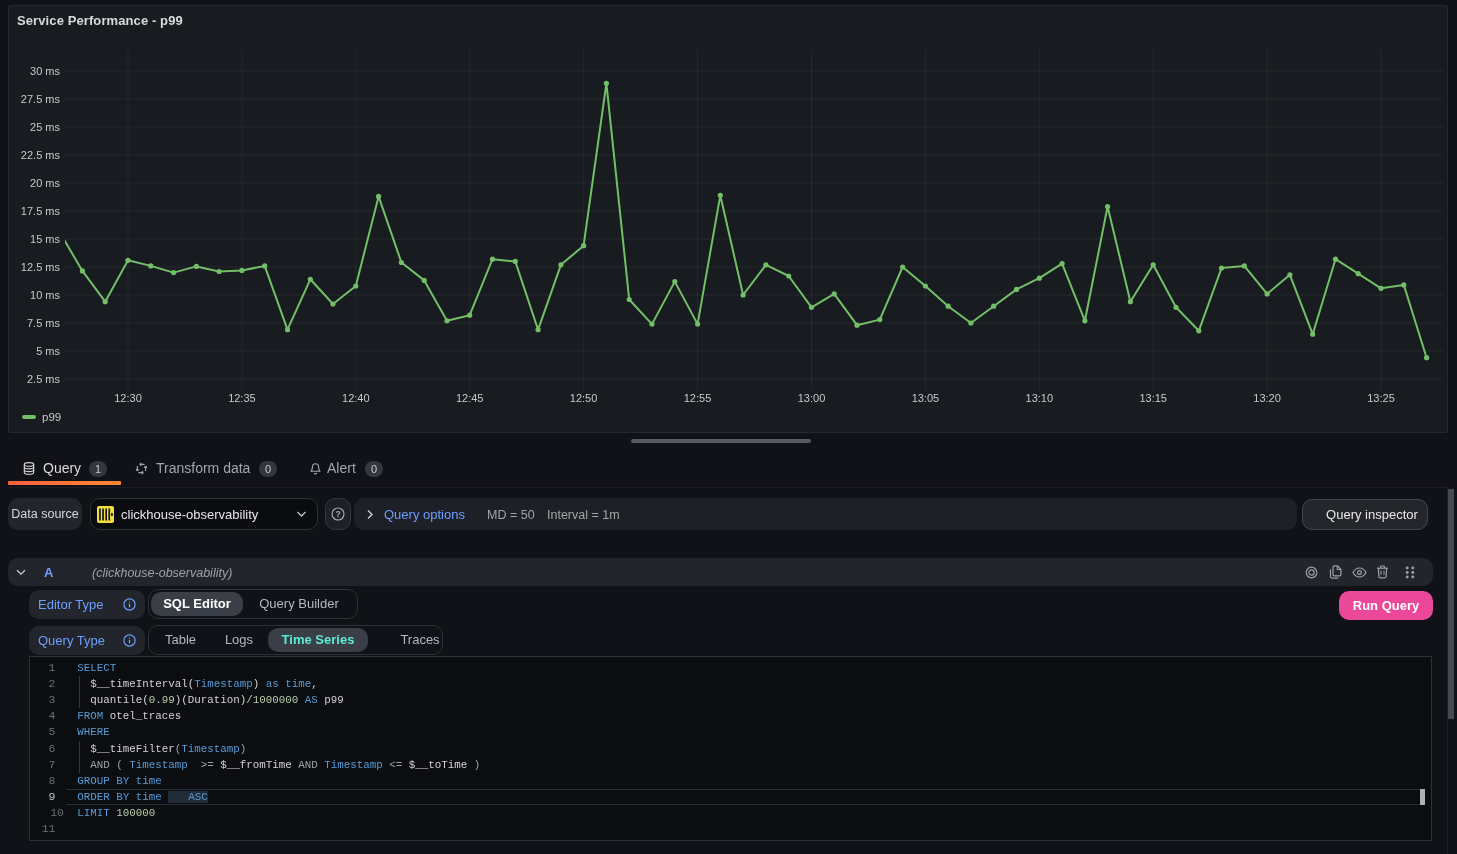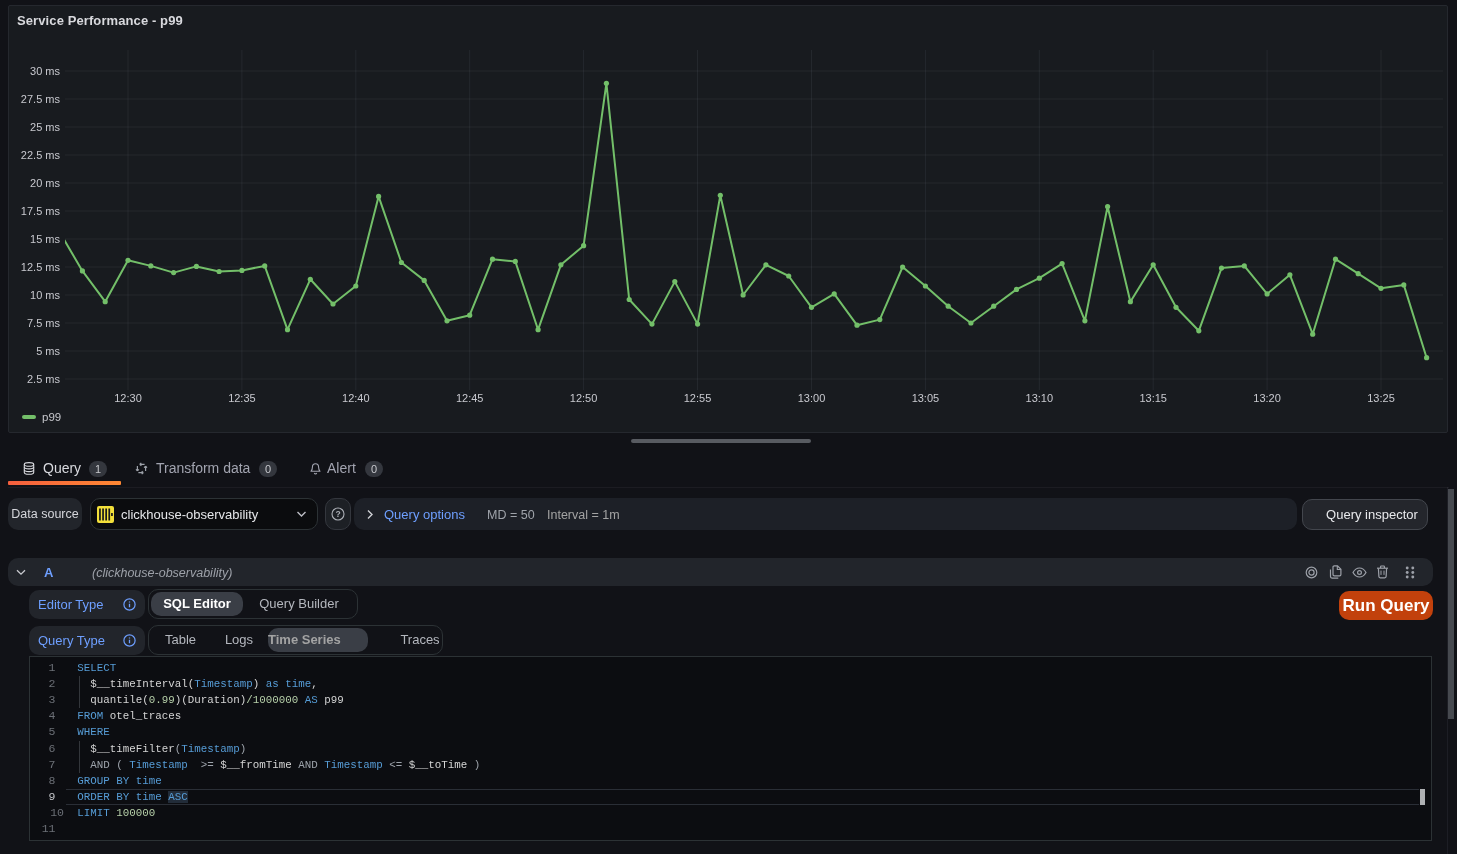--- a/index.html
+++ b/index.html
@@ -230,44 +230,44 @@
 <div class="box" style="left:151px;top:592px;width:92px;height:24px;background:#3A3E46;color:#FFFFFF;font-size:13px;font-weight:700;text-align:center;line-height:24px;">SQL Editor</div>
 <div class="abs" style="left:243px;top:592px;width:112px;height:24px;color:#B4B7BE;font-size:13px;text-align:center;line-height:24px;">Query Builder</div>
 <div class="box bluelbl" style="left:29px;top:626px;width:116px;height:29px;line-height:29px;padding-left:9px;">Query Type</div>
 <svg class="icon" style="left:123px;top:634px" width="13" height="13" viewBox="0 0 13 13" fill="none">
     <circle cx="6.5" cy="6.5" r="5.6" stroke="#6E9FFF" stroke-width="1.2"></circle>
     <path d="M6.5 5.8v3.4M6.5 3.6v1" stroke="#6E9FFF" stroke-width="1.3"></path>
   </svg>
 <div class="box" style="left:148px;top:625px;width:295px;height:30px;border:1px solid #2C3235;background:#111217;"></div>
 <div class="abs" style="left:151px;top:628px;width:59px;height:24px;color:#B4B7BE;font-size:13px;text-align:center;line-height:24px;">Table</div>
 <div class="abs" style="left:210px;top:628px;width:58px;height:24px;color:#B4B7BE;font-size:13px;text-align:center;line-height:24px;">Logs</div>
-<div class="box" style="left:268px;top:628px;width:100px;height:24px;background:#3A3E46;color:#a3a3a3;font-size:13px;font-weight:700;text-align:left;line-height:24px;">Time Series</div>
+<div class="box" style="left:268px;top:628px;width:100px;height:24px;background:#3A3E46;color:#5eead4;font-size:13px;font-weight:700;text-align:center;line-height:24px;">Time Series</div>
 <div class="abs" style="left:368px;top:628px;width:72px;height:24px;color:#B4B7BE;font-size:13px;text-align:center;line-height:24px;padding-left:32px;">Traces</div>
 
-<div class="box" style="left:1339px;top:591px;width:94px;height:29px;background:#c2410c;color:#FFFFFF;font-size:17px;font-weight:700;text-align:center;line-height:29px;">Run Query</div>
+<div class="box" style="left:1339px;top:591px;width:94px;height:29px;background:#ec4899;color:#FFFFFF;font-size:13px;font-weight:700;text-align:center;line-height:29px;">Run Query</div>
 
 <div class="abs" id="sqlbox"></div>
 <div class="ln" style="left:28.5px;top:660.0px;"><span>1</span></div>
 <div class="cl" style="left:77.3px;top:660.0px;"><span class="k">SELECT</span></div>
 <div class="ln" style="left:28.5px;top:676.1px;"><span>2</span></div>
 <div class="cl" style="left:77.3px;top:676.1px;"><span class="w">  $__timeInterval</span><span class="w">(</span><span class="k">Timestamp</span><span class="w">)</span><span class="k"> as time</span><span class="w">,</span></div>
 <div class="ln" style="left:28.5px;top:692.2px;"><span>3</span></div>
 <div class="cl" style="left:77.3px;top:692.2px;"><span class="w">  quantile</span><span class="w">(</span><span class="n">0.99</span><span class="w">)(</span><span class="w">Duration</span><span class="w">)</span><span class="n">/1000000</span><span class="k"> AS </span><span class="w">p99</span></div>
 <div class="ln" style="left:28.5px;top:708.2px;"><span>4</span></div>
 <div class="cl" style="left:77.3px;top:708.2px;"><span class="k">FROM</span><span class="w"> otel_traces</span></div>
 <div class="ln" style="left:28.5px;top:724.4px;"><span>5</span></div>
 <div class="cl" style="left:77.3px;top:724.4px;"><span class="k">WHERE</span></div>
 <div class="ln" style="left:28.5px;top:740.5px;"><span>6</span></div>
 <div class="cl" style="left:77.3px;top:740.5px;"><span class="w">  $__timeFilter</span><span class="g">(</span><span class="k">Timestamp</span><span class="g">)</span></div>
 <div class="ln" style="left:28.5px;top:756.6px;"><span>7</span></div>
 <div class="cl" style="left:77.3px;top:756.6px;"><span class="w">  </span><span class="g">AND ( </span><span class="k">Timestamp</span><span class="w">  </span><span class="g">&gt;= </span><span class="w">$__fromTime</span><span class="g"> AND </span><span class="k">Timestamp</span><span class="g"> &lt;= </span><span class="w">$__toTime</span><span class="g"> )</span></div>
 <div class="ln" style="left:28.5px;top:772.7px;"><span>8</span></div>
 <div class="cl" style="left:77.3px;top:772.7px;"><span class="k">GROUP BY time</span></div>
 <div class="ln" style="left:28.5px;top:788.8px;"><span style="color:#C2C4C8;">9</span></div>
-<div class="cl" style="left:77.3px;top:788.8px;"><span class="k">ORDER BY time </span><span class="k" style="background:rgba(95,130,165,0.27);">ASC</span></div>
+<div class="cl" style="left:77.3px;top:788.8px;"><span class="k">ORDER BY time </span><span class="k" style="background:rgba(95,130,165,0.27);padding-left:20px;">ASC</span></div>
 <div class="ln" style="left:37px;top:804.9px;"><span>10</span></div>
 <div class="cl" style="left:77.3px;top:804.9px;"><span class="k">LIMIT </span><span class="n">100000</span></div>
 <div class="ln" style="left:28.5px;top:821.0px;"><span>11</span></div>
 <div class="abs" style="left:66px;top:788.7px;width:1353px;height:16.4px;border-top:1px solid #2A2E36;border-bottom:1px solid #2A2E36;"></div>
 <div class="abs" style="left:78.5px;top:676.1px;width:1px;height:32.2px;background:#33363B;"></div>
 <div class="abs" style="left:78.5px;top:740.5px;width:1px;height:32.2px;background:#33363B;"></div>
 <div class="abs" style="left:1420px;top:788.8px;width:5.3px;height:16.2px;background:#AEB0B3;"></div>
 
 <div class="abs" style="left:1447px;top:487px;width:1px;height:367px;background:rgba(204,204,220,0.07);"></div>
 <div class="abs" style="left:1448px;top:489px;width:5.5px;height:230px;background:#46494F;"></div>

